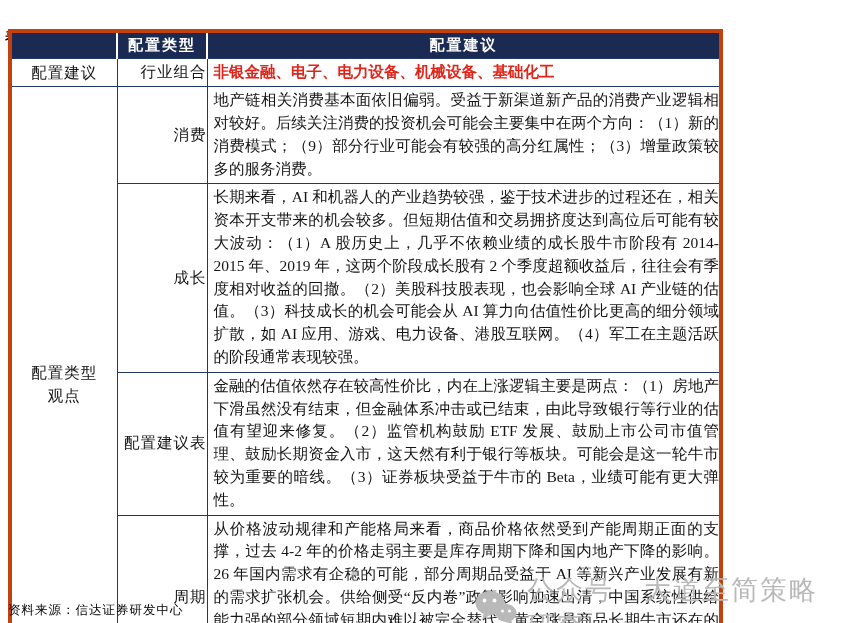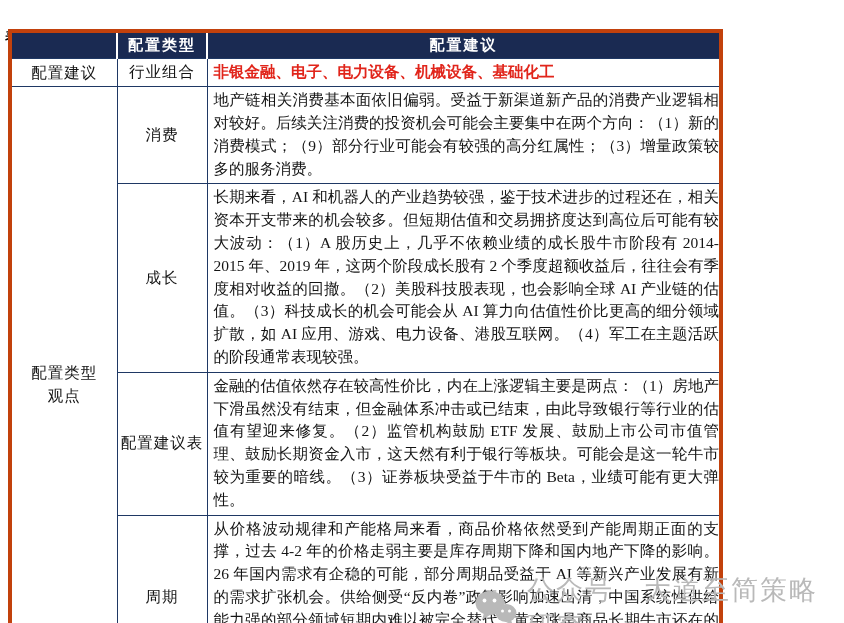--- a/index.html
+++ b/index.html
@@ -49,21 +49,21 @@
     color: #141414;
     font-size: 15.5px;
   }
   td.cell-label {
     text-align: center;
     white-space: pre-line;
     line-height: 23px;
     letter-spacing: 1px;
   }
   td.cell-type {
-    text-align: center;
+    text-align: right;
     letter-spacing: 1px;
   }
   td.cell-advice {
     padding: 2px 0 3px 6px;
     text-align: justify;
     line-height: 22.8px;
     margin-top: 24px;
   }
   tr.row-portfolio td { height: 25px; }
   .red-text { color: #e1251b; font-weight: bold; text-align: left; }
@@ -130,20 +130,21 @@
         <td class="cell-type">配置建议表</td>
         <td class="cell-advice">金融的估值依然存在较高性价比，内在上涨逻辑主要是两点：（1）房地产下滑虽然没有结束，但金融体系冲击或已结束，由此导致银行等行业的估值有望迎来修复。（2）监管机构鼓励 ETF 发展、鼓励上市公司市值管理、鼓励长期资金入市，这天然有利于银行等板块。可能会是这一轮牛市较为重要的暗线。（3）证券板块受益于牛市的 Beta，业绩可能有更大弹性。</td>
       </tr>
       <tr>
         <td class="cell-type">周期</td>
         <td class="cell-advice">从价格波动规律和产能格局来看，商品价格依然受到产能周期正面的支撑，过去 4-2 年的价格走弱主要是库存周期下降和国内地产下降的影响。26 年国内需求有企稳的可能，部分周期品受益于 AI 等新兴产业发展有新的需求扩张机会。供给侧受“反内卷”政策影响加速出清，中国系统性供给能力强的部分领域短期内难以被完全替代。黄金涨是商品长期牛市还在的重要证据。周期主题性机会有望集中在供需格局更好的有色金属、化工，全面性机会建议关注国内政策能否带来供需格局全面改善。</td>
       </tr>
     </tbody>
   </table>
 
+  <div class="source">资料来源：信达证券研发中心</div>
 
   <div class="watermark">
     <span>
       <svg width="44" height="36" viewBox="0 0 44 36">
         <ellipse cx="16" cy="13" rx="14.5" ry="12" fill="#b9b9b9"></ellipse>
         <path d="M10 23 L8 30 L16 25 Z" fill="#b9b9b9"></path>
         <circle cx="10.5" cy="10.5" r="1.9" fill="#ffffff"></circle>
         <circle cx="20.5" cy="10.5" r="1.9" fill="#ffffff"></circle>
         <ellipse cx="32" cy="23" rx="10.5" ry="9" fill="#b9b9b9"></ellipse>
         <path d="M37 30 L39 35.5 L32 32 Z" fill="#b9b9b9"></path>

